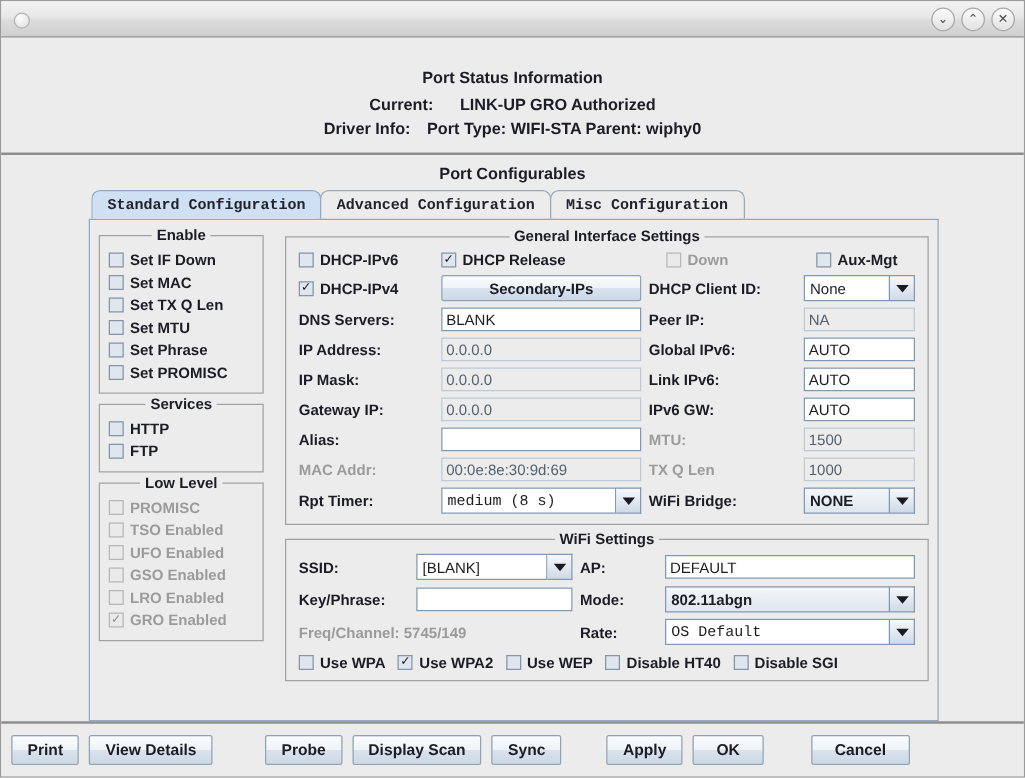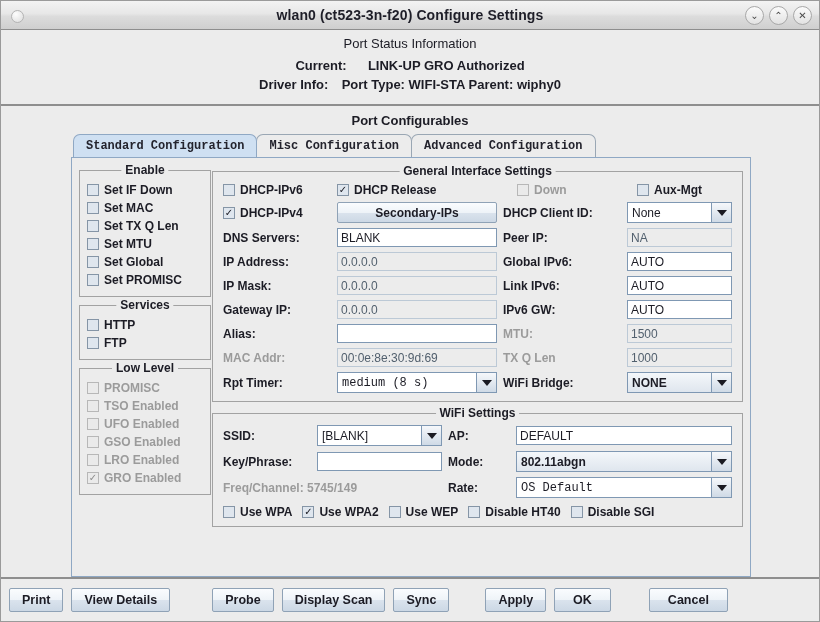--- a/index.html
+++ b/index.html
@@ -21,21 +21,21 @@
     background:radial-gradient(circle at 35% 30%,#fdfdfd,#dcdcdc);border:1px solid #b4b4b4;}
   .tb-btns{position:absolute;right:7px;top:5px;display:flex;gap:5px;}
   .tb-btn{width:17px;height:17px;border-radius:50%;
     background:linear-gradient(to bottom,#fbfbfb,#e2e2e2);border:1px solid #a8a8a8;
     display:flex;align-items:center;justify-content:center;
     font-size:10px;color:#4a4a4a;line-height:1;font-family:"DejaVu Sans",sans-serif;}
 
   
   .status{flex:0 0 auto;background:#ececec;border-bottom:2px solid #8e8e8e;
     padding:6px 0 8px;text-align:center;}
-  .status .hdr{font-size:13px;font-weight:normal;margin-bottom:7px;}
+  .status .hdr{font-size:13px;font-weight:bold;margin-bottom:7px;margin-top:18px;}
   .status .row{font-size:13px;font-weight:bold;margin:4px 0;}
   .status .row .val{font-weight:bold;}
   .status .pad{display:inline-block;width:14px;}
 
   
   .pcwrap{flex:1 1 auto;background:#ececec;display:flex;flex-direction:column;min-height:0;}
   .pc-title{text-align:center;font-size:13px;font-weight:bold;padding:7px 0 5px;}
 
   .tabrow{display:flex;align-items:flex-end;padding-left:72px;height:24px;}
   .tab{height:23px;padding:0 12px;display:flex;align-items:center;font-size:12px;font-weight:bold;
@@ -59,21 +59,21 @@
   .cb{width:12px;height:12px;flex:0 0 12px;margin-right:5px;box-sizing:border-box;
     border:1px solid #8595a6;background:#dfe6ee;
     display:flex;align-items:center;justify-content:center;
     font-size:10px;line-height:1;color:#16161e;font-family:"DejaVu Sans",sans-serif;}
   .cb.off{color:transparent;}
   .dis{color:#9b9b9b;}
   .dis .cb{border-color:#b7b7b7;background:#eaeaea;color:#8d8d8d;}
   .dis .cb.off{color:transparent;}
 
   
-  .rightcol{flex:1 1 auto;display:flex;flex-direction:column;margin-left:1px;min-width:0;}
+  .rightcol{flex:1 1 auto;display:flex;flex-direction:column;margin-left:17px;min-width:0;}
   .gbox.general{padding:11px 10px 8px 10px;margin-top:7px;}
   .gbox.wifi{padding:11px 10px 7px 10px;margin-top:11px;}
 
   .grid{display:grid;grid-template-columns:auto 1fr auto 1fr;
         column-gap:6px;row-gap:4px;align-items:center;}
   .lbl{font-size:12px;font-weight:bold;white-space:nowrap;}
   .lbl.dis{color:#9b9b9b;}
 
   .fld{height:19px;box-sizing:border-box;border:1px solid #7f98b3;background:#ffffff;
     padding:1px 3px;font-size:12px;color:#1c1c25;display:flex;align-items:center;
@@ -108,21 +108,20 @@
   .sp1{width:42px;}.sp2{width:36px;}.sp3{width:38px;}
   .btmwrap .btn{height:24px;padding:0 12px;font-size:12.5px;}
 </style>
 </head>
 <body>
 
 <div class="win">
 
   <div class="titlebar">
     <span class="win-dot"></span>
-    <span class="title-text">wlan0  (ct523-3n-f20) Configure Settings</span>
     <div class="tb-btns">
       <span class="tb-btn">⌄</span>
       <span class="tb-btn">⌃</span>
       <span class="tb-btn">✕</span>
     </div>
   </div>
 
   <div class="status">
     <div class="hdr">Port Status Information</div>
     <div class="row">
@@ -135,22 +134,22 @@
       <span class="pad" style="width:6px"></span>
       <span class="val">Port Type: WIFI-STA   Parent: wiphy0</span>
     </div>
   </div>
 
   <div class="pcwrap">
     <div class="pc-title">Port Configurables</div>
 
     <div class="tabrow">
       <div class="tab active">Standard Configuration</div>
+      <div class="tab">Advanced Configuration</div>
       <div class="tab">Misc Configuration</div>
-      <div class="tab">Advanced Configuration</div>
     </div>
 
     <div class="tabpanel">
 
       <div class="leftcol">
 
         <div class="gbox">
           <span class="glegend">Enable</span>
           <div class="cb-line">
             <span class="cb off">✓</span>
@@ -163,21 +162,21 @@
           <div class="cb-line">
             <span class="cb off">✓</span>
             <span>Set TX Q Len</span>
           </div>
           <div class="cb-line">
             <span class="cb off">✓</span>
             <span>Set MTU</span>
           </div>
           <div class="cb-line">
             <span class="cb off">✓</span>
-            <span>Set Global</span>
+            <span>Set Phrase</span>
           </div>
           <div class="cb-line">
             <span class="cb off">✓</span>
             <span>Set PROMISC</span>
           </div>
         </div>
 
         <div class="gbox">
           <span class="glegend">Services</span>
           <div class="cb-line">

